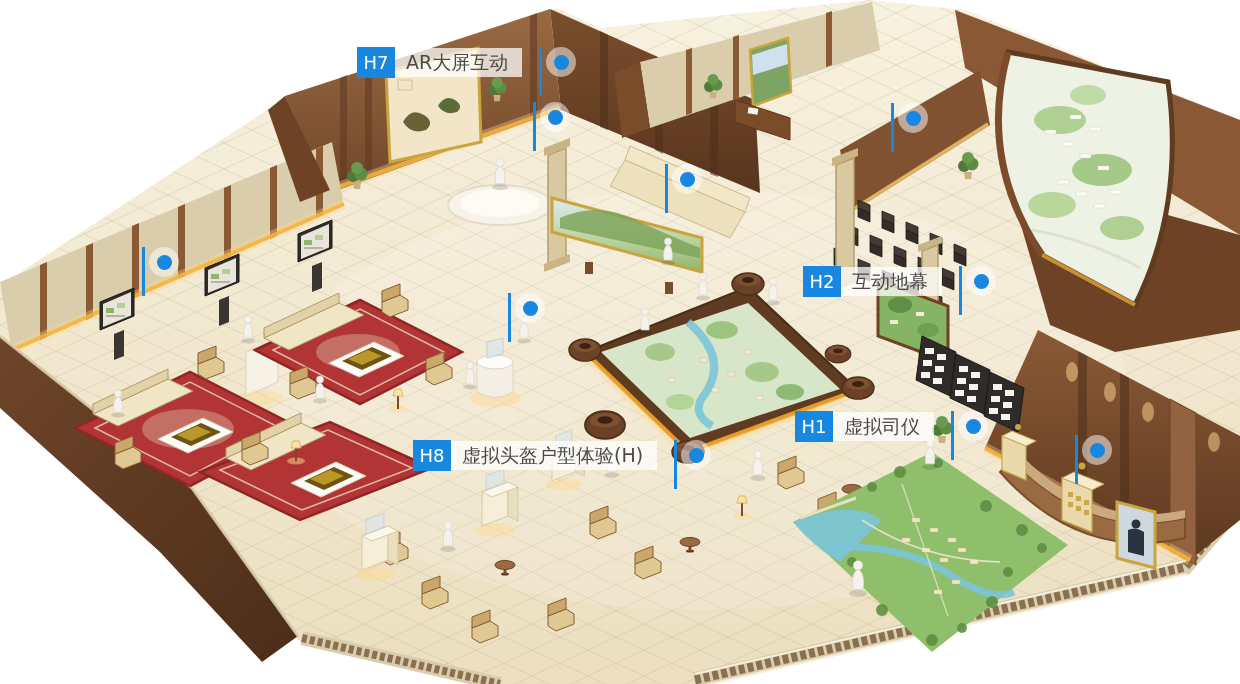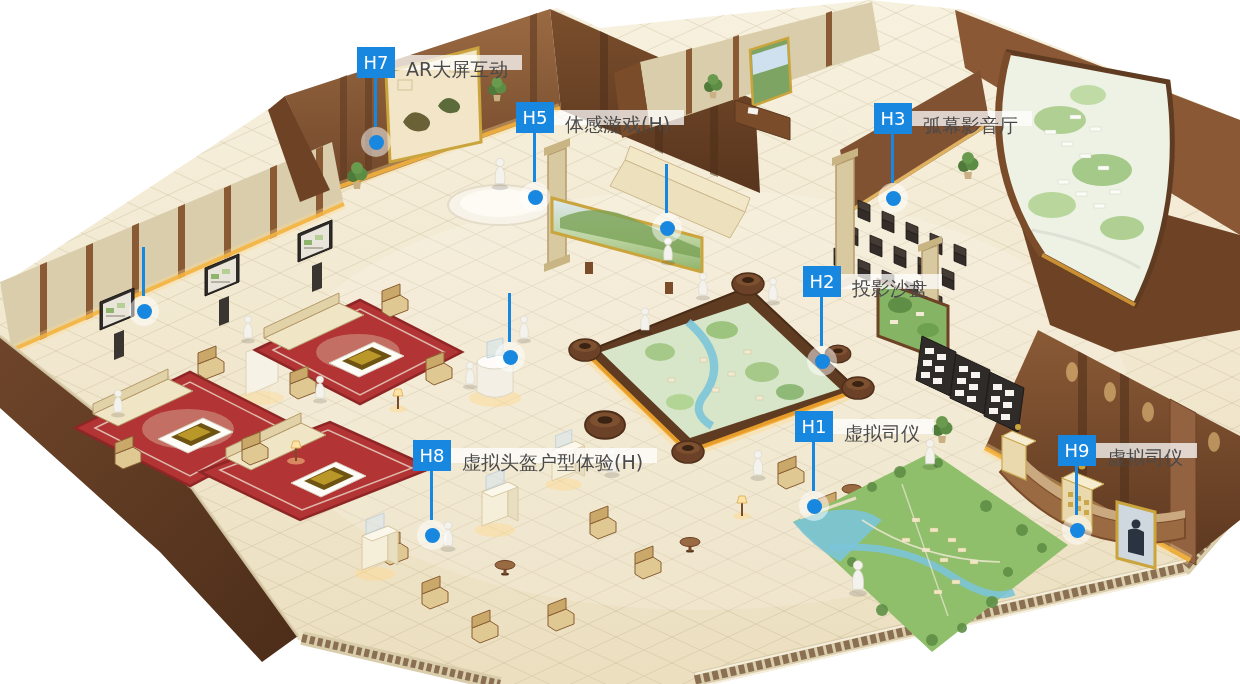--- a/index.html
+++ b/index.html
@@ -4,31 +4,31 @@
 <style>
   * { margin:0; padding:0; box-sizing:border-box; }
   html,body { width:1240px; height:684px; }
   body {
     position:relative; background:#ffffff; overflow:hidden;
     font-family:"DejaVu Sans","Liberation Sans",sans-serif;
   }
   .stage { position:absolute; inset:0; z-index:1; }
   .stage svg { display:block; }
 
-  .hotspot { position:absolute; display:flex; flex-direction:column; align-items:flex-start; z-index:5; cursor:pointer; }
+  .hotspot { position:absolute; display:flex; flex-direction:row; align-items:flex-start; z-index:5; cursor:pointer; }
   .callout { display:flex; align-items:center; }
   .badge {
     min-width:38px; height:31px; padding:0 3px;
     background:var(--accent,#1787e0); color:#fff; font-size:18px;
     display:flex; align-items:center; justify-content:center;
     flex:0 0 auto;
   }
   .lab {
     background:rgba(255,255,255,0.74); color:#4a4a4a;
-    font-size:19px; height:15px; line-height:29px;
+    font-size:19px; height:29px; line-height:29px;
     padding:0 14px 0 11px; white-space:nowrap;
   }
   .stem { width:3px; height:49px; background:var(--accent,#1787e0); margin-left:17px; }
   .dot {
     width:30px; height:30px; margin-left:4px; border-radius:50%;
     background:rgba(255,255,255,0.5);
     display:flex; align-items:center; justify-content:center;
   }
   .core { width:15px; height:15px; border-radius:50%; background:var(--accent,#1787e0); }
 </style>
@@ -482,35 +482,27 @@
     <div class="badge">H7</div>
     <div class="lab">AR大屏互动</div>
   </div>
   <div class="stem"></div>
   <div class="dot">
       <div class="core"></div>
     </div>
 </div>
 
 <div class="hotspot" style="left:516px;top:102px">
-  <div class="callout">
-    <div class="badge">H5</div>
-    <div class="lab">体感游戏(H)</div>
-  </div>
   <div class="stem"></div>
   <div class="dot">
       <div class="core"></div>
     </div>
 </div>
 
 <div class="hotspot" style="left:874px;top:103px">
-  <div class="callout">
-    <div class="badge">H3</div>
-    <div class="lab">弧幕影音厅</div>
-  </div>
   <div class="stem"></div>
   <div class="dot">
       <div class="core"></div>
     </div>
 </div>
 
 <div class="hotspot" style="left:648px;top:164px">
   <div class="stem"></div>
   <div class="dot">
       <div class="core"></div>
@@ -520,21 +512,21 @@
 <div class="hotspot" style="left:125px;top:247px">
   <div class="stem"></div>
   <div class="dot">
       <div class="core"></div>
     </div>
 </div>
 
 <div class="hotspot" style="left:803px;top:266px">
   <div class="callout">
     <div class="badge">H2</div>
-    <div class="lab">投影沙盘</div>
+    <div class="lab">互动地幕</div>
   </div>
   <div class="stem"></div>
   <div class="dot">
       <div class="core"></div>
     </div>
 </div>
 
 <div class="hotspot" style="left:491px;top:293px">
   <div class="stem"></div>
   <div class="dot">
@@ -558,21 +550,17 @@
     <div class="badge">H8</div>
     <div class="lab">虚拟头盔户型体验(H)</div>
   </div>
   <div class="stem"></div>
   <div class="dot">
       <div class="core"></div>
     </div>
 </div>
 
 <div class="hotspot" style="left:1058px;top:435px">
-  <div class="callout">
-    <div class="badge">H9</div>
-    <div class="lab">虚拟司仪</div>
-  </div>
   <div class="stem"></div>
   <div class="dot">
       <div class="core"></div>
     </div>
 </div>
 
 </body></html>

